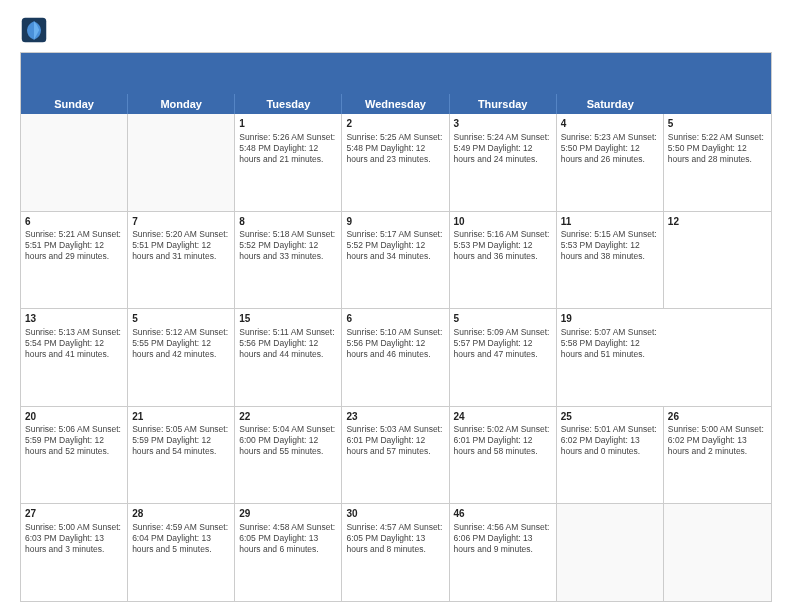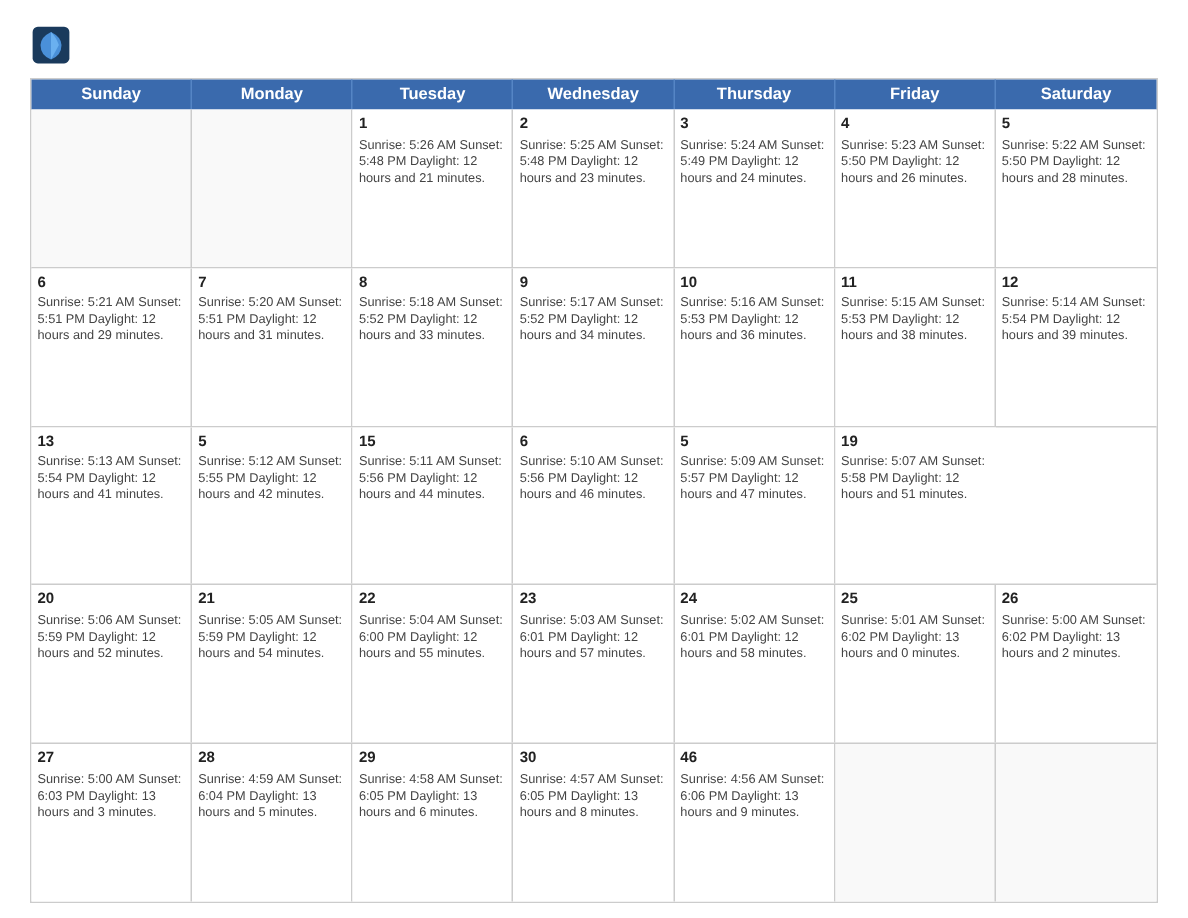--- a/index.html
+++ b/index.html
@@ -62,20 +62,21 @@
       grid-template-columns: repeat(7, 1fr);
       background: #3a6aad;
     }
     .cal-header-cell {
       color: #fff;
       font-size: 11px;
       font-weight: bold;
       padding: 4px 4px;
       text-align: center;
       border-right: 1px solid #5585c5;
+      margin-top: 41px;
     }
     .cal-header-cell:last-child { border-right: none; }
     .cal-body {
       flex: 1;
       display: flex;
       flex-direction: column;
     }
     .cal-row {
       display: grid;
       grid-template-columns: repeat(7, 1fr);
@@ -129,21 +130,20 @@
     </div>
   </div>
 
   <div class="calendar">
     <div class="cal-header">
     <div class="cal-header-cell">Sunday</div>
         <div class="cal-header-cell">Monday</div>
         <div class="cal-header-cell">Tuesday</div>
         <div class="cal-header-cell">Wednesday</div>
         <div class="cal-header-cell">Thursday</div>
-        <div class="cal-header-cell">Friday</div>
         <div class="cal-header-cell">Saturday</div>
       </div>
     <div class="cal-body">
     <div class="cal-row">
           <div class="cal-cell empty"></div>
           <div class="cal-cell empty"></div>
           <div class="cal-cell">
             <span class="day-num">1</span>
             <div class="cell-content">Sunrise: 5:26 AM
 Sunset: 5:48 PM
@@ -217,24 +217,20 @@
           </div>
           <div class="cal-cell">
             <span class="day-num">11</span>
             <div class="cell-content">Sunrise: 5:15 AM
 Sunset: 5:53 PM
 Daylight: 12 hours
 and 38 minutes.</div>
           </div>
           <div class="cal-cell">
             <span class="day-num">12</span>
-            <div class="cell-content">Sunrise: 5:14 AM
-Sunset: 5:54 PM
-Daylight: 12 hours
-and 39 minutes.</div>
           </div>
         </div>
         <div class="cal-row">
           <div class="cal-cell">
             <span class="day-num">13</span>
             <div class="cell-content">Sunrise: 5:13 AM
 Sunset: 5:54 PM
 Daylight: 12 hours
 and 41 minutes.</div>
           </div>

